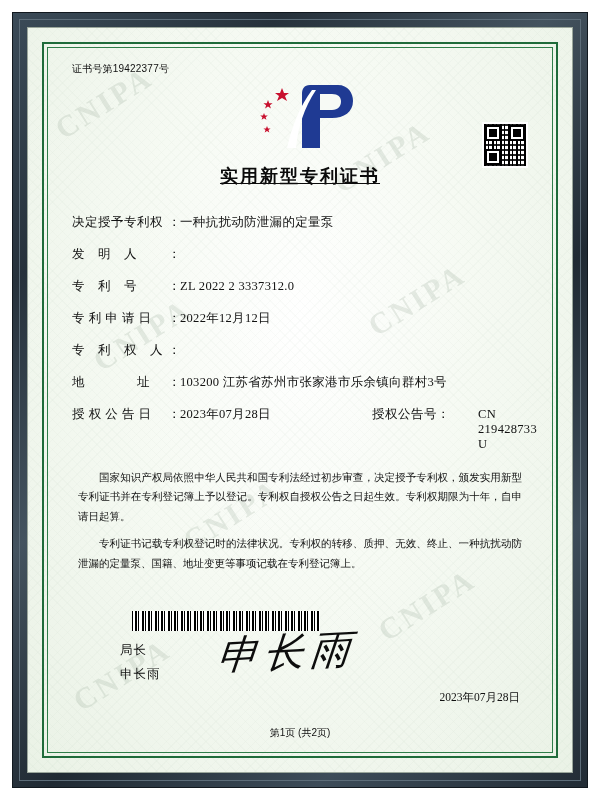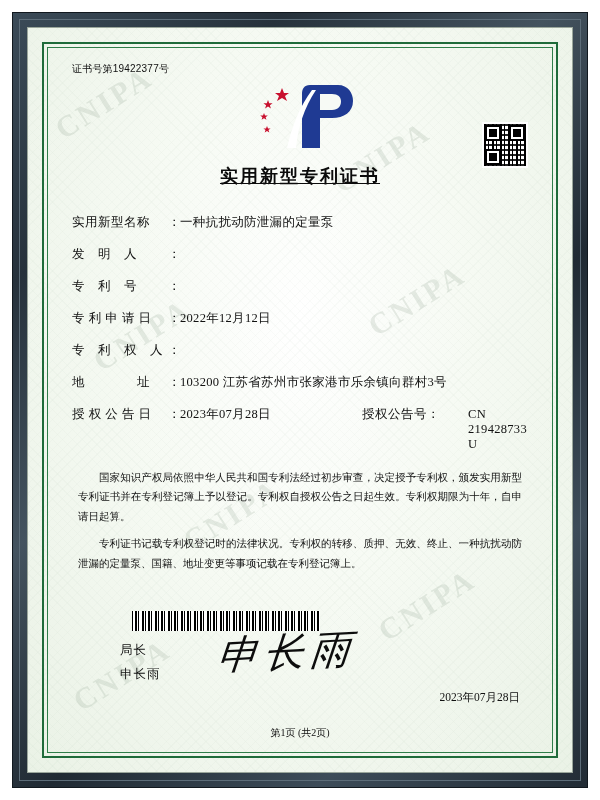--- a/index.html
+++ b/index.html
@@ -197,21 +197,21 @@
     flex: none;
   }
   .field-value {
     flex: 1;
     letter-spacing: 0.3px;
   }
   .field-row.split .field-value { flex: none; width: 176px; }
   .field-label2 {
     flex: none;
     letter-spacing: 0.5px;
-    margin-left: 6px;
+    margin-left: 16px;
   }
   .field-value2 {
     margin-left: 28px;
     letter-spacing: 0.3px;
   }
 
   .paragraphs {
     margin-top: 16px;
     font-family: "Liberation Serif", serif;
     font-size: 10.5px;
@@ -271,21 +271,21 @@
     font-size: 11.5px;
     color: #111;
   }
 
   .page-footer {
     position: absolute;
     bottom: 2px;
     left: 0;
     right: 0;
     text-align: center;
-    font-family: Liberation Serif, serif;
+    font-family: Liberation Sans, sans-serif;
     font-size: 10px;
     color: #111;
   }
 </style>
 </head>
 <body>
 
 <div class="page">
   <div class="frame-outer">
     <div class="frame-inner">
@@ -332,33 +332,34 @@
             <path d="M80 14 L80 30 L92 30 C98 30 101 26 101 21.5 C101 17 98 14 92 14 Z" fill="#f7faf5"></path>
             <path d="M47 68 C52 46 60 26 72 10 L76 10 C64 28 58 47 56 68 Z" fill="#ffffff"></path>
           </svg>
         </div>
 
         <div class="title">实用新型专利证书</div>
 
         <div class="fields">
 
           <div class="field-row">
-            <div class="field-label">实用新型名称</div>
+            <div class="field-label">决定授予专利权</div>
             <div class="field-colon">：</div>
             <div class="field-value">一种抗扰动防泄漏的定量泵</div>
           </div>
 
           <div class="field-row">
             <div class="field-label">发　明　人</div>
             <div class="field-colon">：</div>
           </div>
 
           <div class="field-row">
             <div class="field-label">专　利　号</div>
             <div class="field-colon">：</div>
+            <div class="field-value">ZL 2022 2 3337312.0</div>
           </div>
 
           <div class="field-row">
             <div class="field-label">专 利 申 请 日</div>
             <div class="field-colon">：</div>
             <div class="field-value">2022年12月12日</div>
           </div>
 
           <div class="field-row">
             <div class="field-label">专　利　权　人</div>

